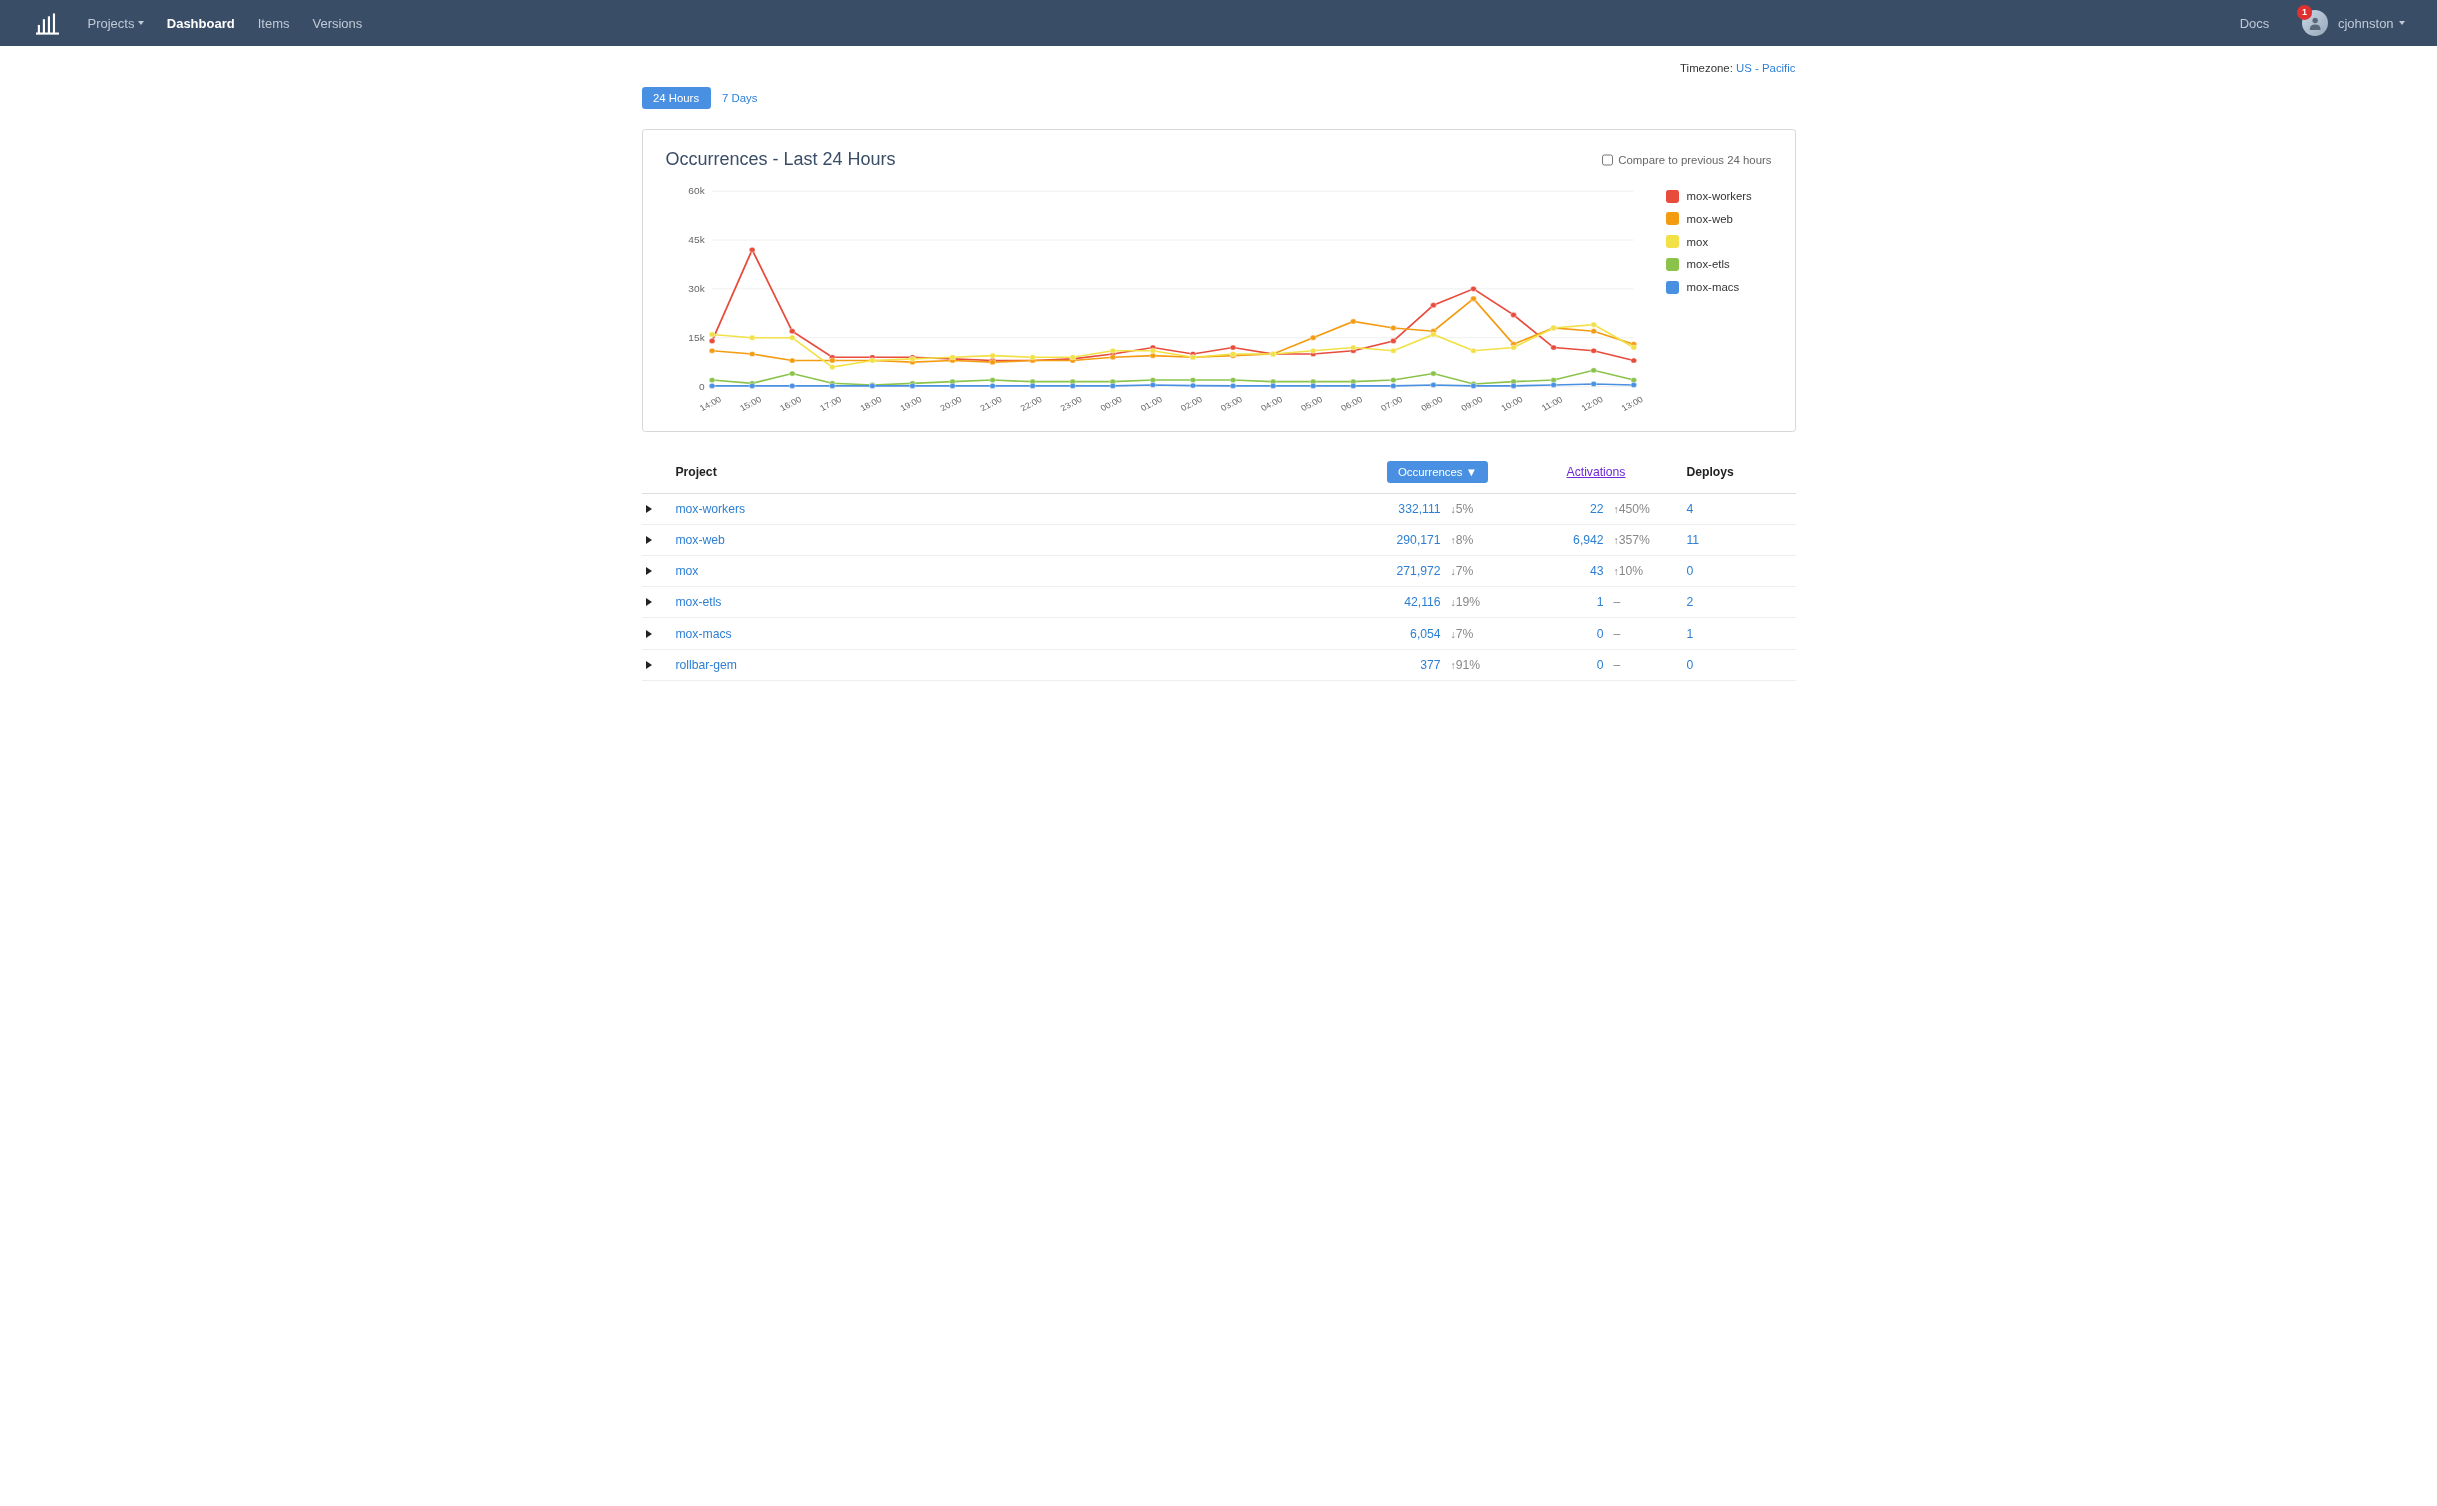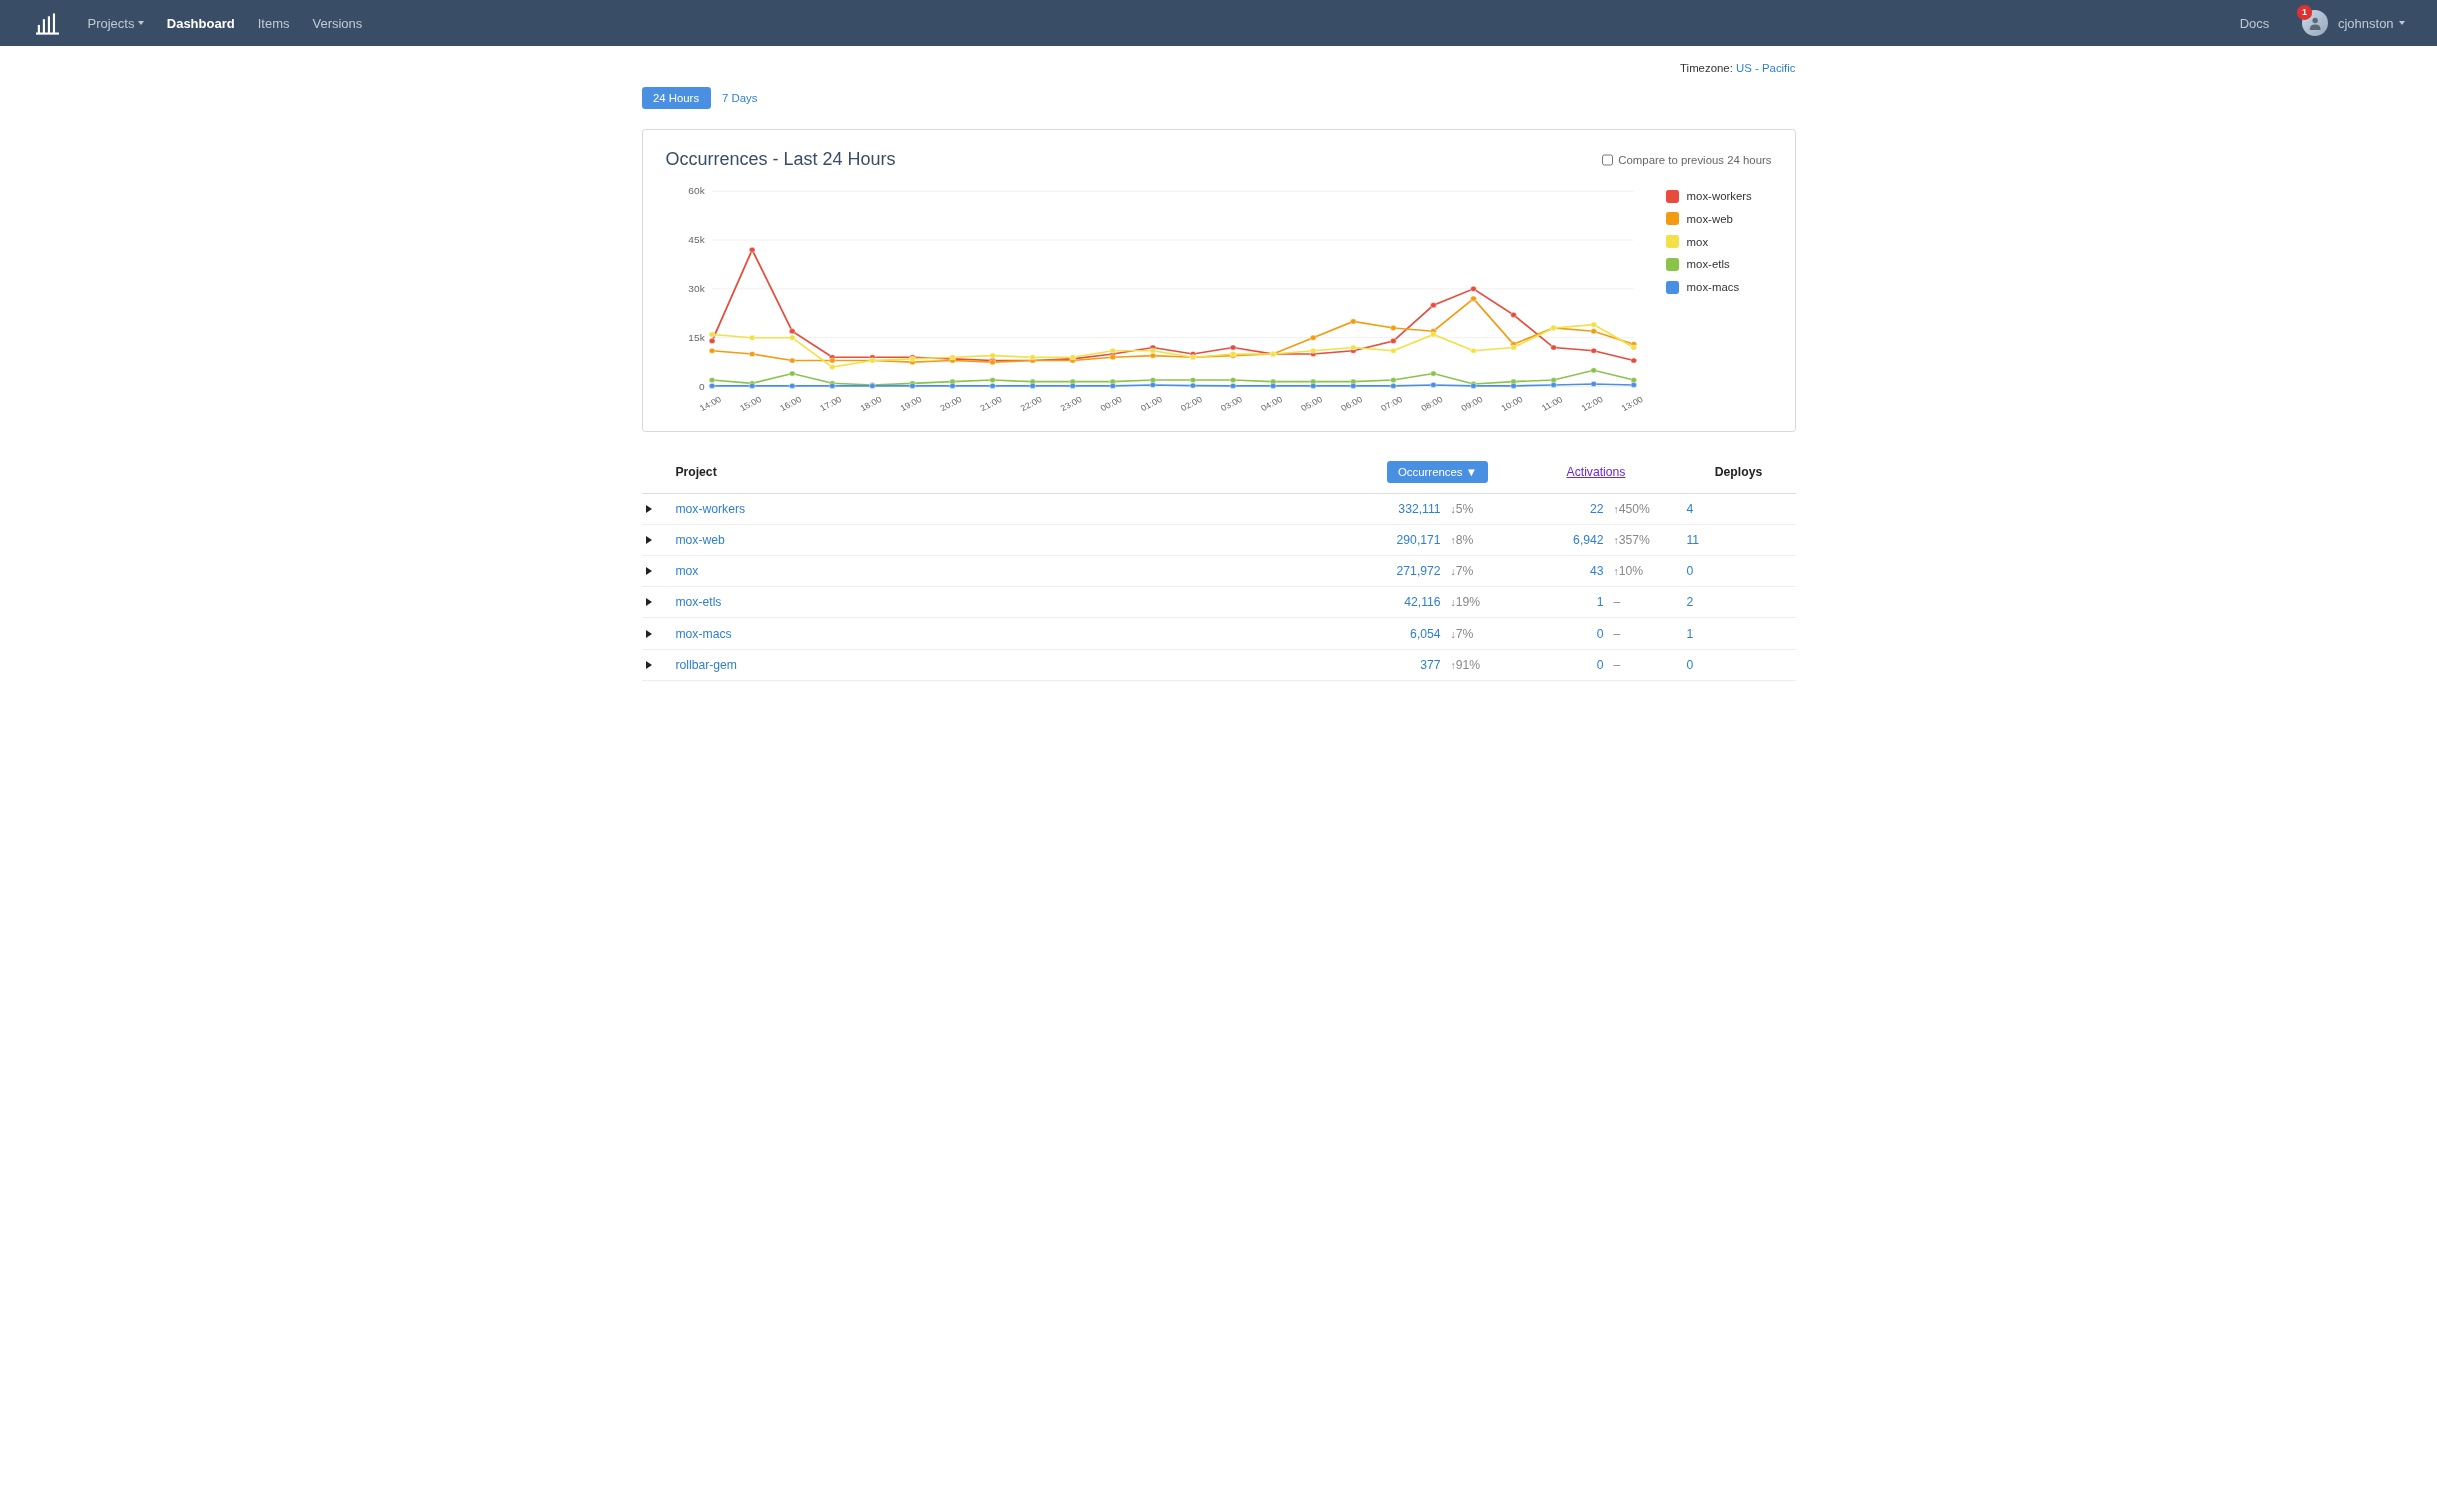--- a/index.html
+++ b/index.html
@@ -41,21 +41,21 @@
   .legend-row { display: flex; align-items: center; gap: 8.1px; font-size: 11.4px; cursor:pointer; }
   .legend-swatch { width: 13px; height: 13px; border-radius: 2.4px; }
   
   svg.plot { width: 100%; height: 228px; display: block; }
   
   .table-wrap { }
   table.projects { width: 100%; border-collapse: collapse; }
   table.projects th { text-align: left; padding: 6.5px 4.9px 9.8px; font-size: 12.2px; font-weight: 700; color: #222; border-bottom: 0.8px solid #ddd; margin-left: 8px; }
   table.projects th.col-occ { text-align:center; }
   table.projects th.col-act { text-align:center; }
-  table.projects th.col-dep { text-align:center; }
+  table.projects th.col-dep { text-align:left; }
   .th-pill { display:inline-block; background:#4a90e2; color:#fff; padding: 4.9px 11.4px; border-radius:3.3px; font-weight:500; font-size:11.4px; }
   .th-link { color:#6d28d9; font-weight:500; cursor:pointer;text-decoration:underline; }
   table.projects td { padding: 8.1px 4.9px; border-bottom: 0.8px solid #eee; font-size: 12.2px; vertical-align: middle; }
   .expander { cursor: pointer; text-align:left; width: 29px; }
   .expander-tri { width:0;height:0;border-top:4.9px solid transparent;border-bottom:4.9px solid transparent;border-left:6.5px solid #222; display:inline-block; }
   .proj-name { color:#2c7fd4; cursor:pointer; }
   .num { text-align: right; color:#2c7fd4; font-weight:400; }
   .pct { color:#888; padding-left:8.1px; white-space:nowrap; }
   .pct .arrow { font-size:10.6px; }
   

